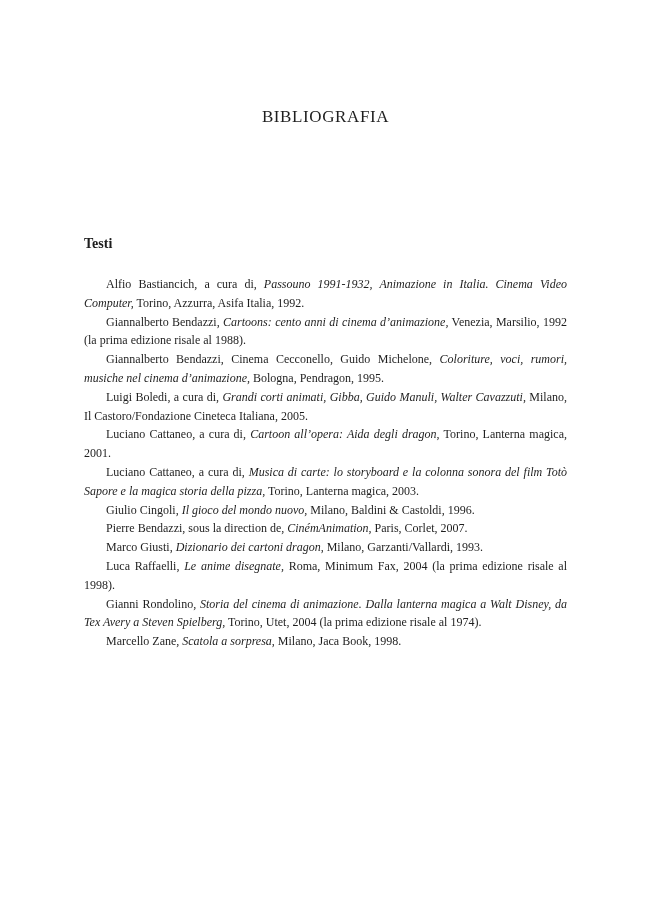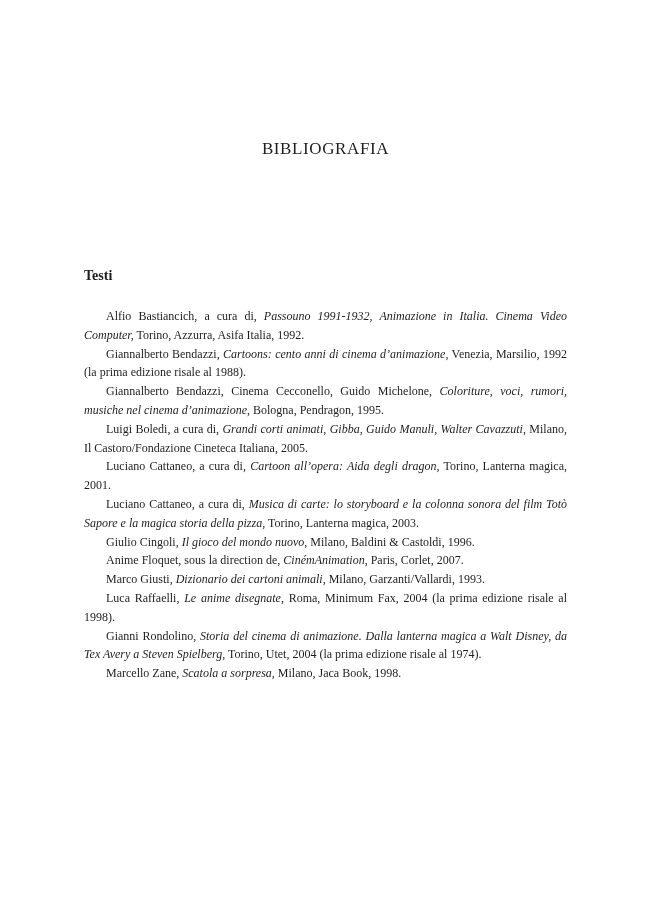--- a/index.html
+++ b/index.html
@@ -14,21 +14,20 @@
   .page {
     position: relative;
     width: 650px;
     height: 664px;
     box-sizing: border-box;
     padding: 0 83px 0 84px;
     background: var(--paper);
     color: var(--ink);
     font-family: "Liberation Serif", "DejaVu Serif", serif;
     overflow: hidden;
-    margin-top: 32px;
   }
   .title {
     margin: 0;
     padding-top: 106px;
     text-align: center;
     font-size: 17px;
     font-weight: normal;
     letter-spacing: 0.6px;
     line-height: 22px;
   }
@@ -72,21 +71,21 @@
   <h2 class="section-heading">Testi</h2>
 
   <div class="bibliography">
       <p class="entry"><span>Alfio Bastiancich, a cura di, </span><span class="it">Passouno 1991-1932, Animazione in Italia. Cinema Video Computer,</span><span> Torino, Azzurra, Asifa Italia, 1992.</span></p>
       <p class="entry"><span>Giannalberto Bendazzi, </span><span class="it">Cartoons: cento anni di cinema d’animazione,</span><span> Venezia, Marsilio, 1992 (la prima edizione risale al 1988).</span></p>
       <p class="entry"><span>Giannalberto Bendazzi, Cinema Cecconello, Guido Michelone, </span><span class="it">Coloriture, voci, rumori, musiche nel cinema d’animazione,</span><span> Bologna, Pen­dragon, 1995.</span></p>
       <p class="entry"><span>Luigi Boledi, a cura di, </span><span class="it">Grandi corti animati, Gibba, Guido Manuli, Walter Cavazzuti</span><span>, Milano, Il Castoro/Fondazione Cineteca Italiana, 2005.</span></p>
       <p class="entry"><span>Luciano Cattaneo, a cura di, </span><span class="it">Cartoon all’opera: Aida degli dragon</span><span>, Torino, Lanterna magica, 2001.</span></p>
       <p class="entry"><span>Luciano Cattaneo, a cura di, </span><span class="it">Musica di carte: lo storyboard e la colonna sonora del film Totò Sapore e la magica storia della pizza</span><span>, Torino, Lanterna magica, 2003.</span></p>
       <p class="entry"><span>Giulio Cingoli, </span><span class="it">Il gioco del mondo nuovo</span><span>, Milano, Baldini &amp; Castoldi, 1996.</span></p>
-      <p class="entry"><span>Anime Floquet, sous la direction de, </span><span class="it">CinémAnimation</span><span>, Paris, Corlet, 2007.</span></p>
-      <p class="entry"><span>Marco Giusti, </span><span class="it">Dizionario dei cartoni animali</span><span>, Milano, Garzanti/Vallar­di, 1993.</span></p>
+      <p class="entry"><span>Pierre Bendazzi, sous la direction de, </span><span class="it">CinémAnimation</span><span>, Paris, Corlet, 2007.</span></p>
+      <p class="entry"><span>Marco Giusti, </span><span class="it">Dizionario dei cartoni dragon</span><span>, Milano, Garzanti/Vallar­di, 1993.</span></p>
       <p class="entry"><span>Luca Raffaelli, </span><span class="it">Le anime disegnate,</span><span> Roma, Minimum Fax, 2004 (la prima edizione risale al 1998).</span></p>
       <p class="entry"><span>Gianni Rondolino, </span><span class="it">Storia del cinema di animazione. Dalla lanterna magica a Walt Disney, da Tex Avery a Steven Spielberg</span><span>, Torino, Utet, 2004 (la prima edizione risale al 1974).</span></p>
       <p class="entry"><span>Marcello Zane, </span><span class="it">Scatola a sorpresa</span><span>, Milano, Jaca Book, 1998.</span></p>
     </div>
 
   <div class="page-number">275</div>
 </div>
 
 </body></html>

